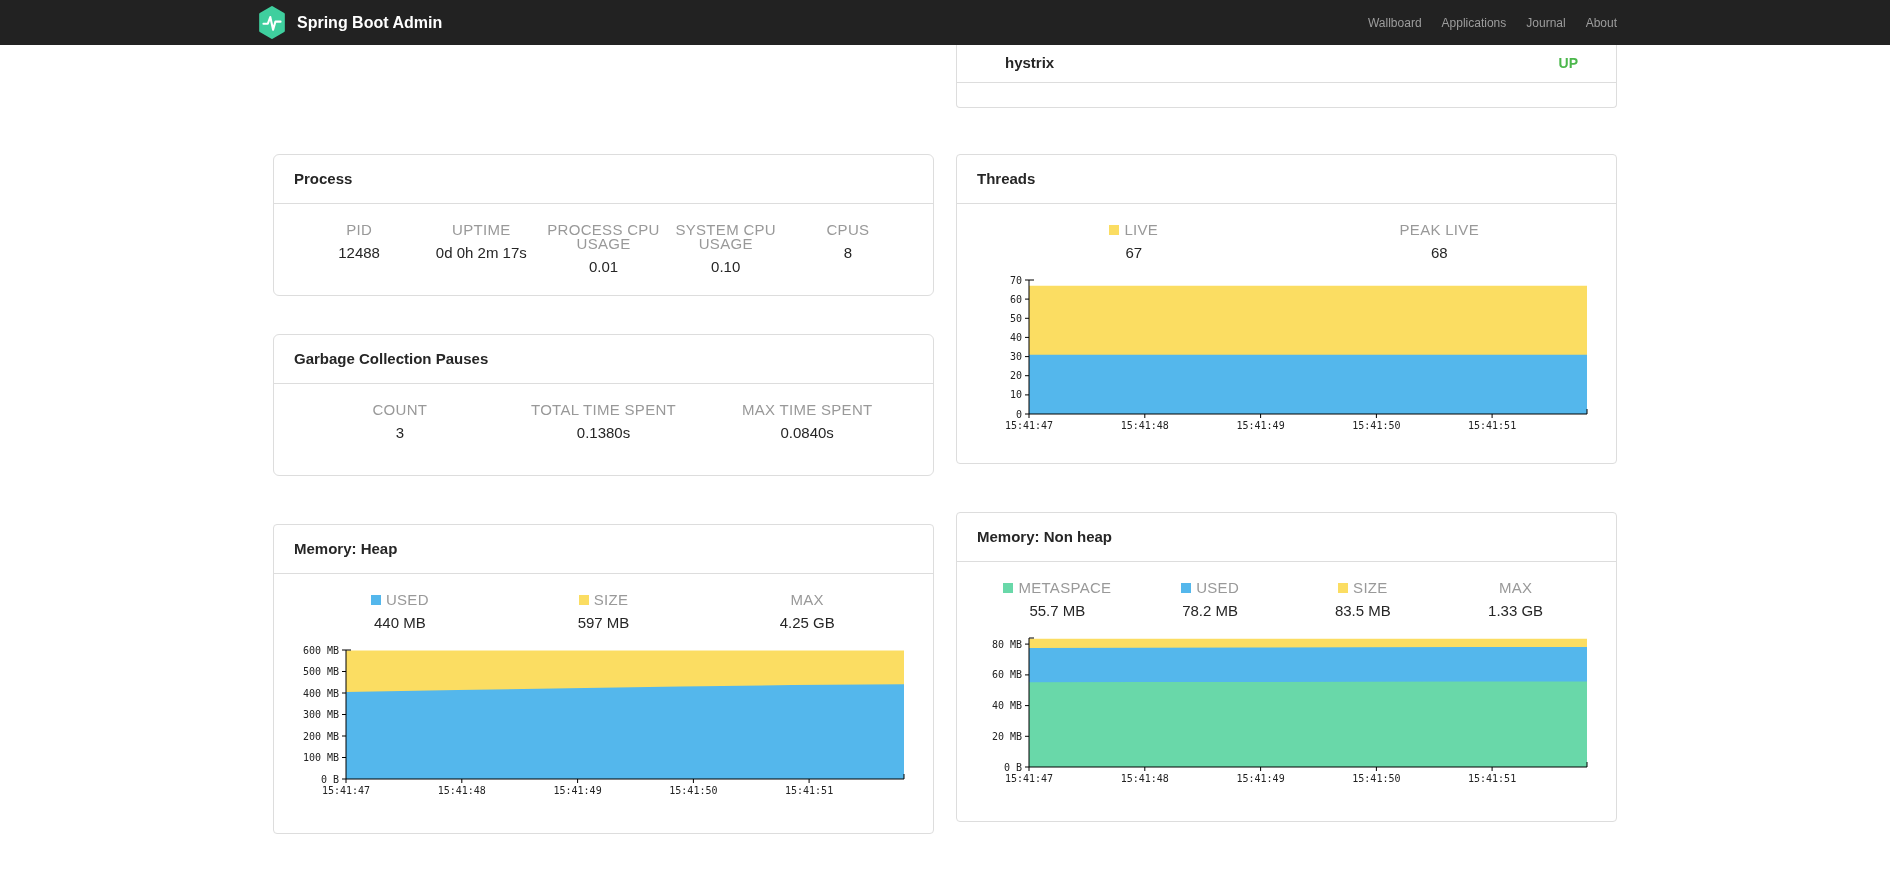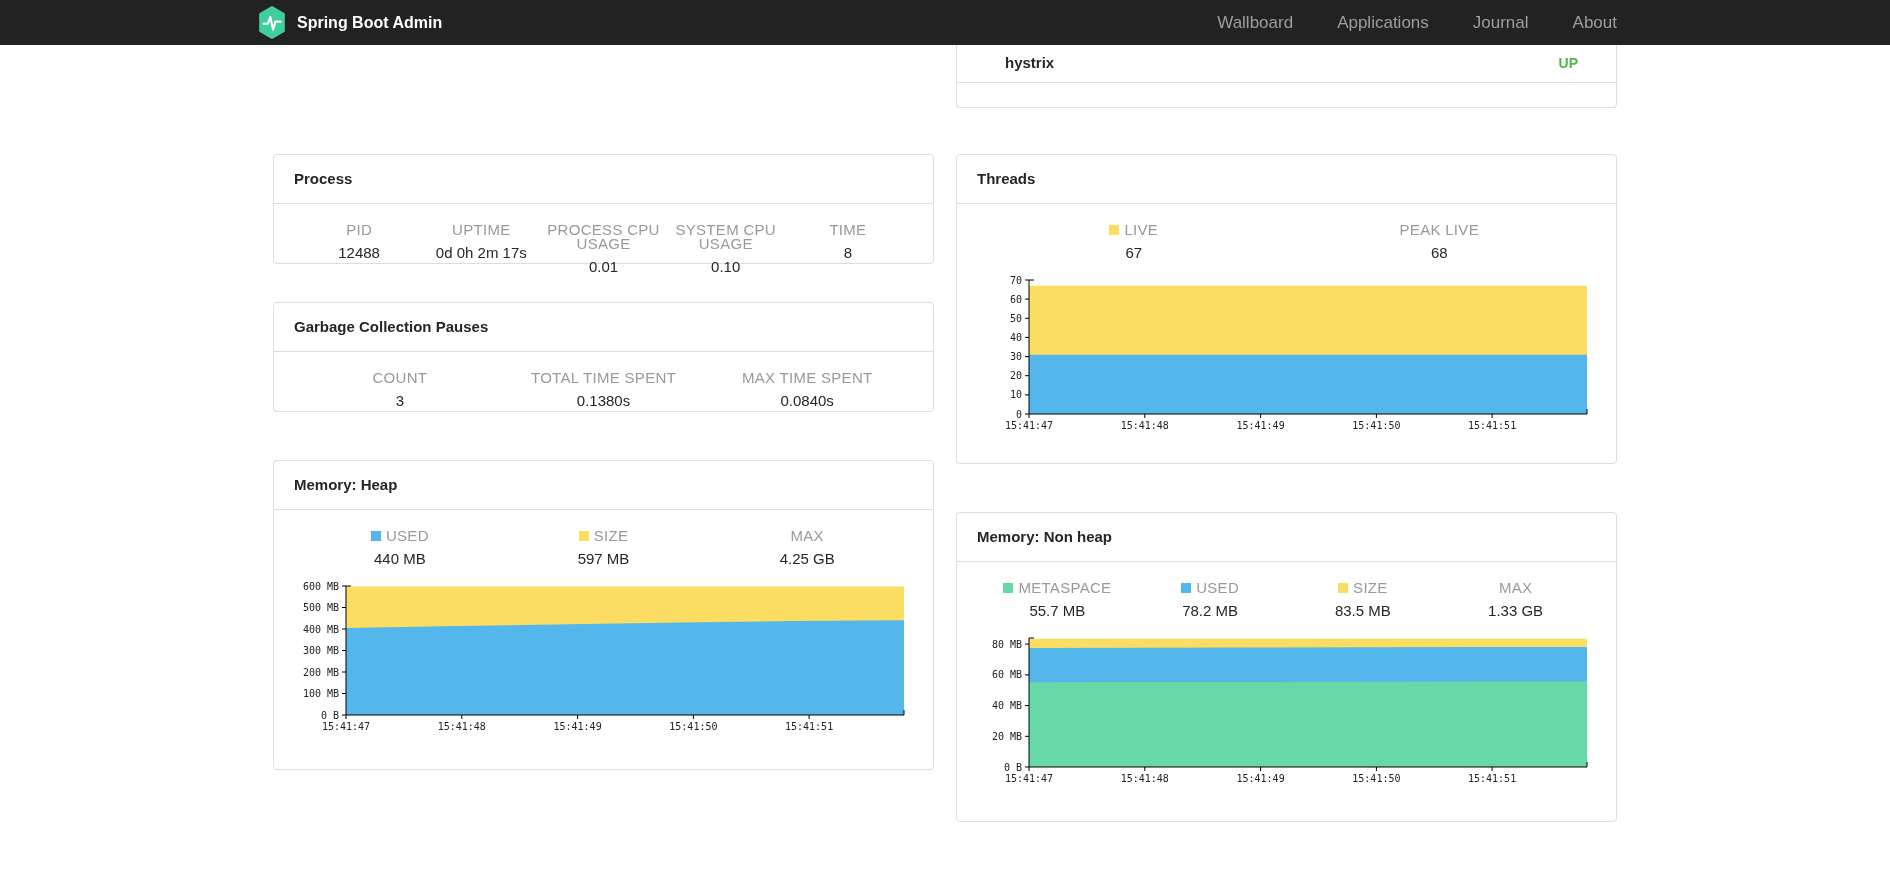--- a/index.html
+++ b/index.html
@@ -5,30 +5,30 @@
   * { box-sizing: border-box; }
   html,body { margin:0; padding:0; background:#fff; }
   body { font-family:"Liberation Sans", sans-serif; color:#262626; min-height:892px; }
 
   
   .navbar { background:#222; height:45px; }
   .nav-inner { width:1344px; margin:0 auto; height:100%; display:flex; align-items:center; justify-content:space-between; }
   .brand { display:flex; align-items:center; gap:10px; color:#fff; font-size:16px; font-weight:bold; text-decoration:none; margin-left:-16px; cursor:pointer; }
   .brand svg { display:block; }
   .nav-links { display:flex; }
-  .nav-links a { color:#9d9d9d; font-size:17px; text-decoration:none; margin-left:44px; cursor:pointer; }
+  .nav-links a { color:#9d9d9d; font-size:12px; text-decoration:none; margin-left:20px; cursor:pointer; }
 
   
   .container { width:1344px; margin:0 auto 70px; display:flex; gap:22px; align-items:flex-start; }
   .col { width:661px; flex:0 0 661px; }
   .col-left { margin-top:109px; }
 
   
   .panel { border:1px solid #ddd; border-radius:4px; background:#fff; }
-  .h142 { height:110px; }
+  .h142 { height:142px;border-radius:6px; }
   .h310 { height:310px; }
   .mt26 { margin-top:38px; }
   .mt46 { margin-top:46px; }
   .mt48 { margin-top:48px; }
   .panel-heading { margin:0; padding:15px 20px; font-size:15px; font-weight:bold; color:#262626; border-bottom:1px solid #ddd; line-height:18px; }
 
   
   .panel-cut { border:1px solid #ddd; border-top:none; border-radius:0 0 4px 4px; height:63px; overflow:hidden; }
   .service-row { display:flex; justify-content:space-between; align-items:center; padding:9px 38px 11px 48px; border-bottom:1px solid #ddd; font-size:15px; font-weight:bold; }
   .service-status { font-size:14px; font-weight:bold; }
@@ -84,21 +84,21 @@
         </div>
         <div class="metric">
           <div class="metric-label">PROCESS CPU USAGE</div>
           <div class="metric-value">0.01</div>
         </div>
         <div class="metric">
           <div class="metric-label">SYSTEM CPU USAGE</div>
           <div class="metric-value">0.10</div>
         </div>
         <div class="metric">
-          <div class="metric-label">TIME</div>
+          <div class="metric-label">CPUS</div>
           <div class="metric-value">8</div>
         </div>
       </div>
     </section>
 
     <section class="panel h142 mt26">
       <h2 class="panel-heading">Garbage Collection Pauses</h2>
       <div class="metrics">
         <div class="metric">
           <div class="metric-label">COUNT</div>

